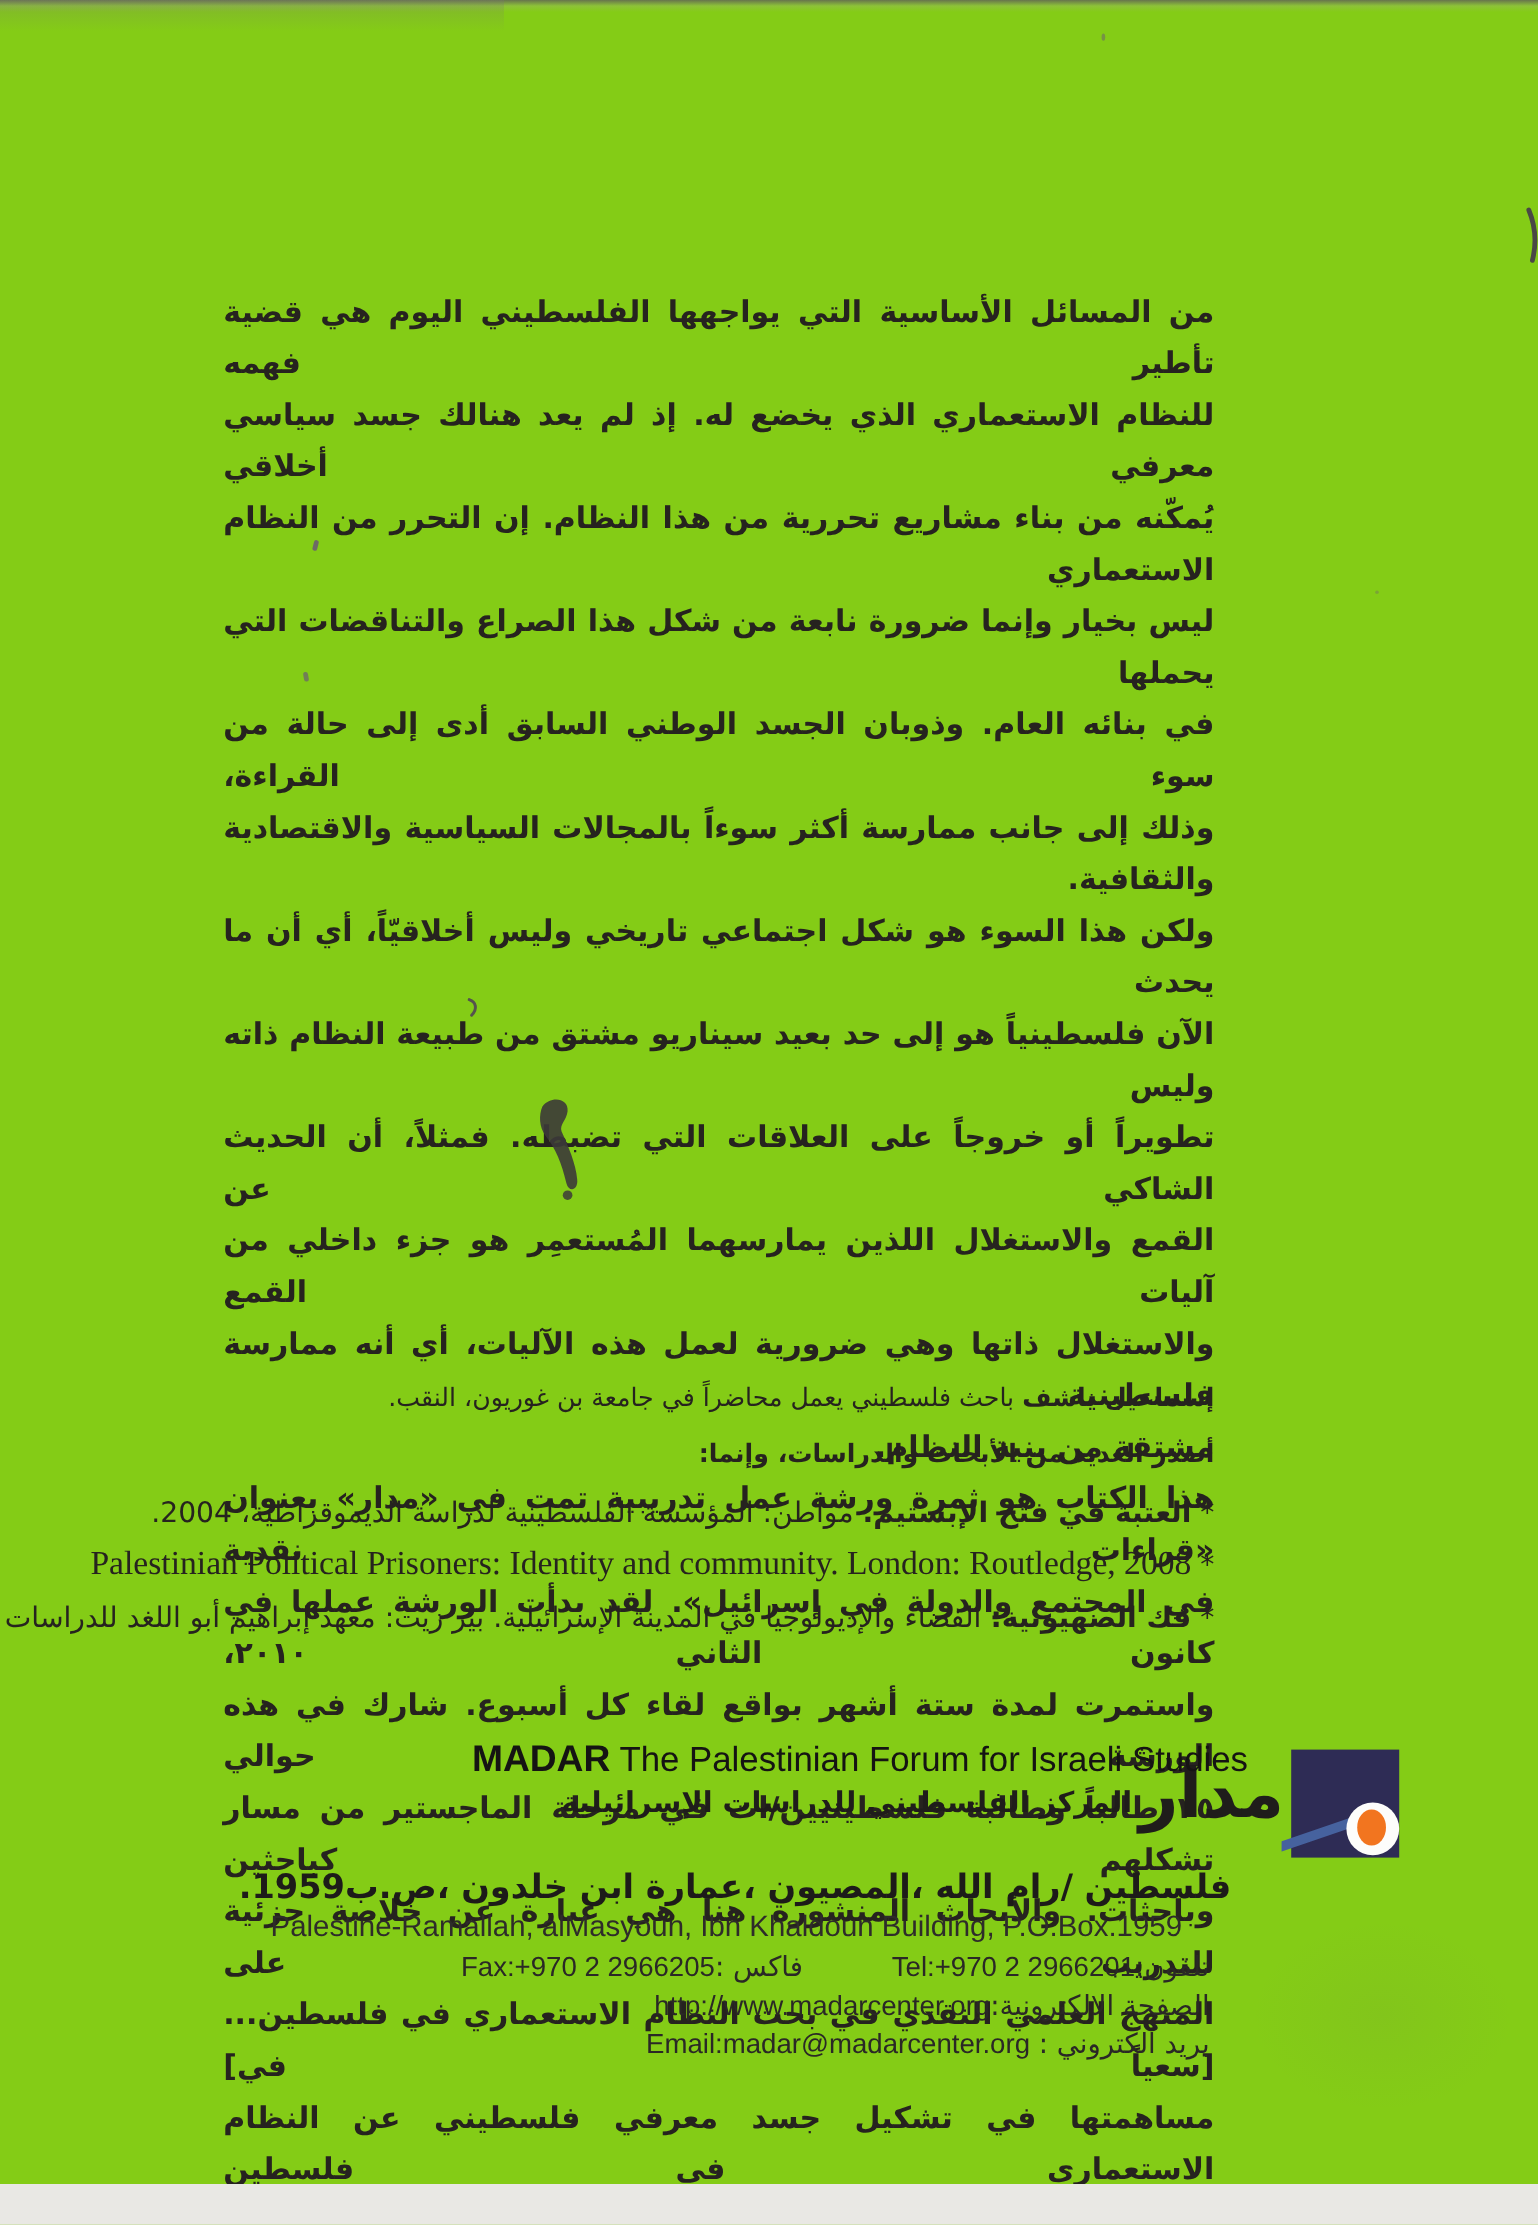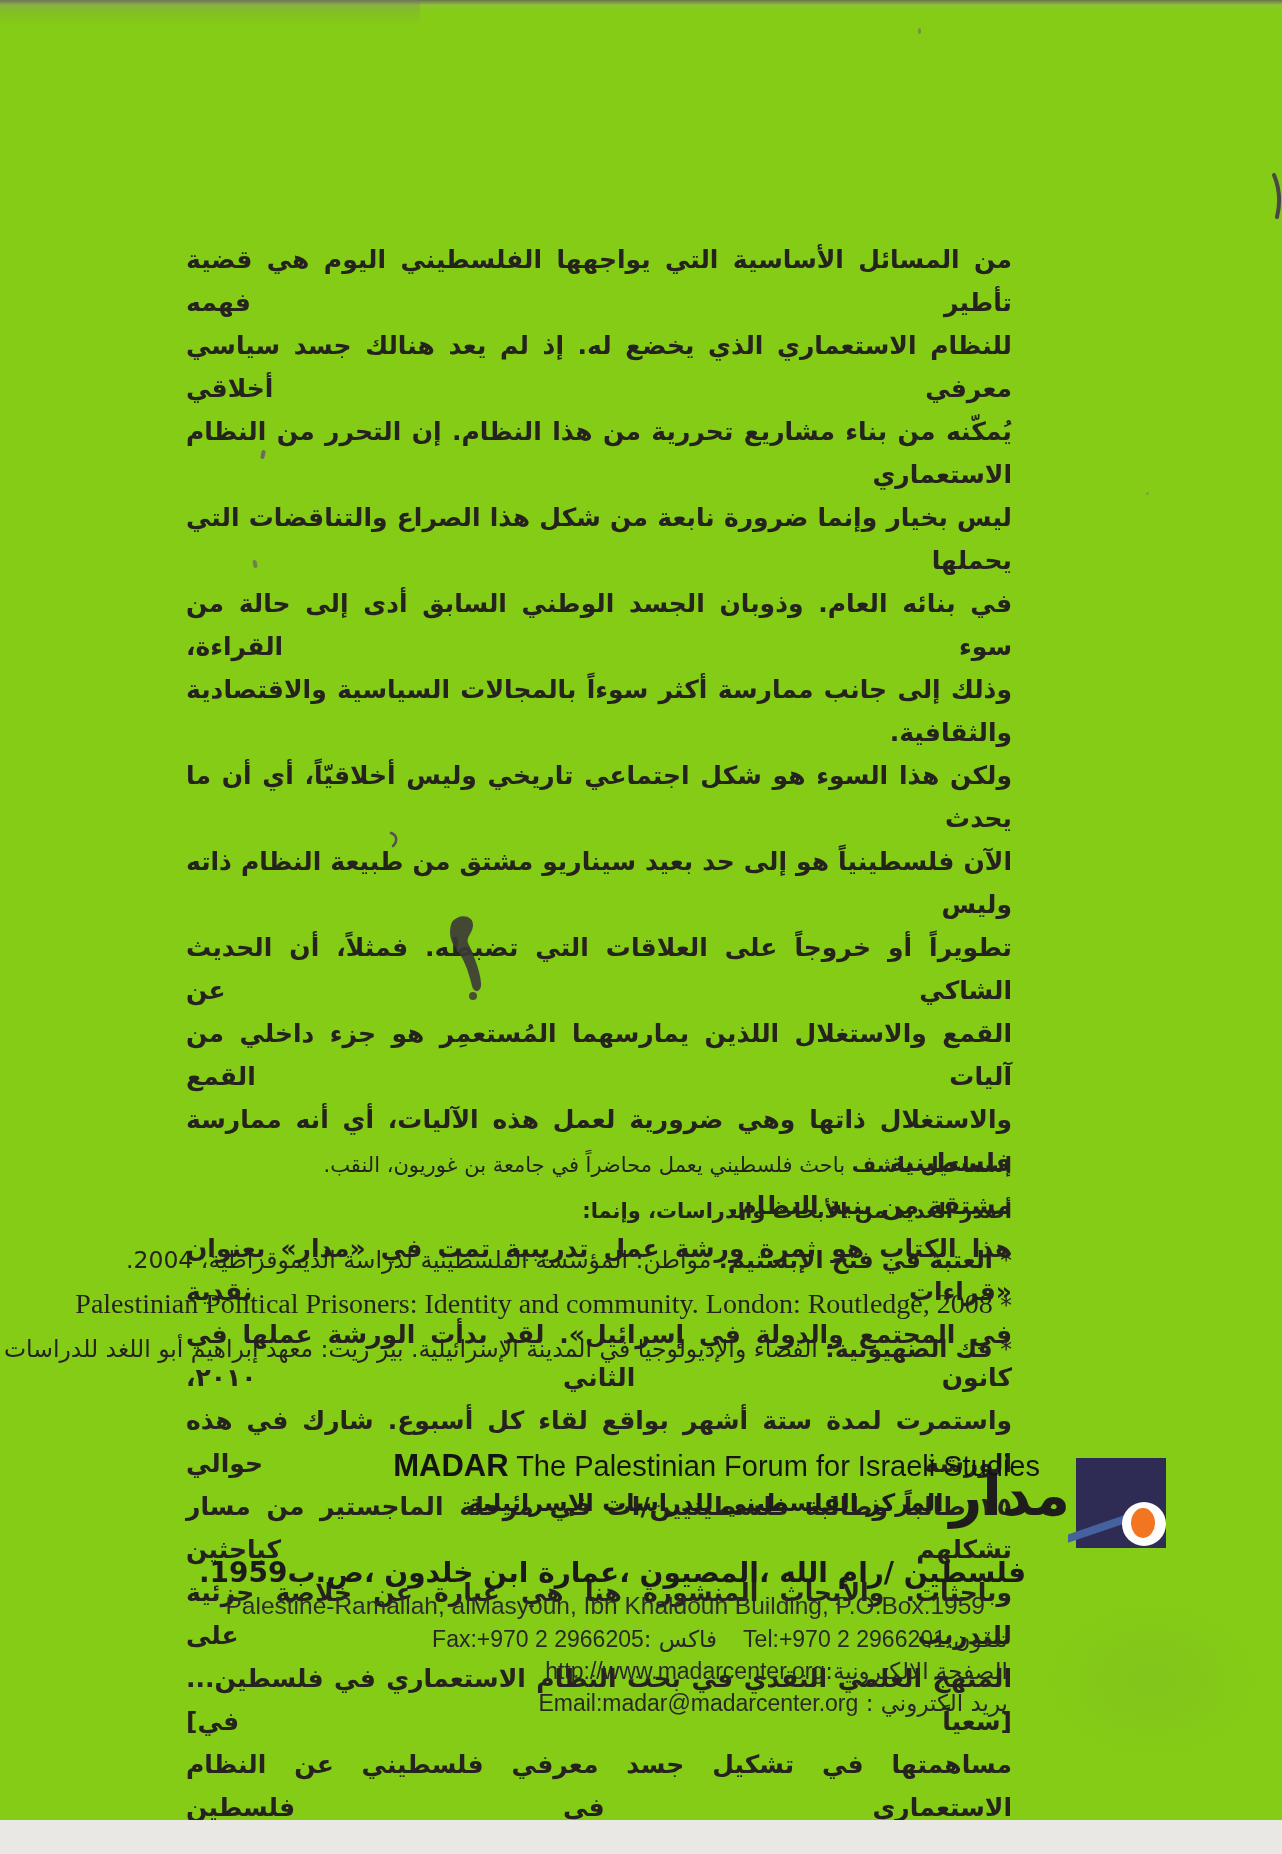--- a/index.html
+++ b/index.html
@@ -76,21 +76,21 @@
     position:absolute;right:297px;top:1592px;
     font-family:"Liberation Sans",sans-serif;font-size:24.5px;color:#2e2c2a;white-space:nowrap;
   }
   .phone-line,.web-line,.email-line{
     position:absolute;right:274px;
     direction:rtl;font-size:23px;color:#2a2826;white-space:nowrap;
   }
   .phone-line{top:1626px;}
   .web-line{top:1658px;}
   .email-line{top:1690px;}
-  .ltr-run{direction:ltr;unicode-bidi:isolate;font-family:"Liberation Sans",sans-serif;}
+  .ltr-run{direction:ltr;unicode-bidi:isolate;font-family:"Liberation Sans",sans-serif;margin-left:48px;}
   .grp-gap{display:inline-block;width:26px;}
   
   .artifact{position:absolute;pointer-events:none;}
   .speck{position:absolute;background:#6d6a66;border-radius:50%;}
 </style>
 </head>
 <body>
 
 <div class="page">
 

